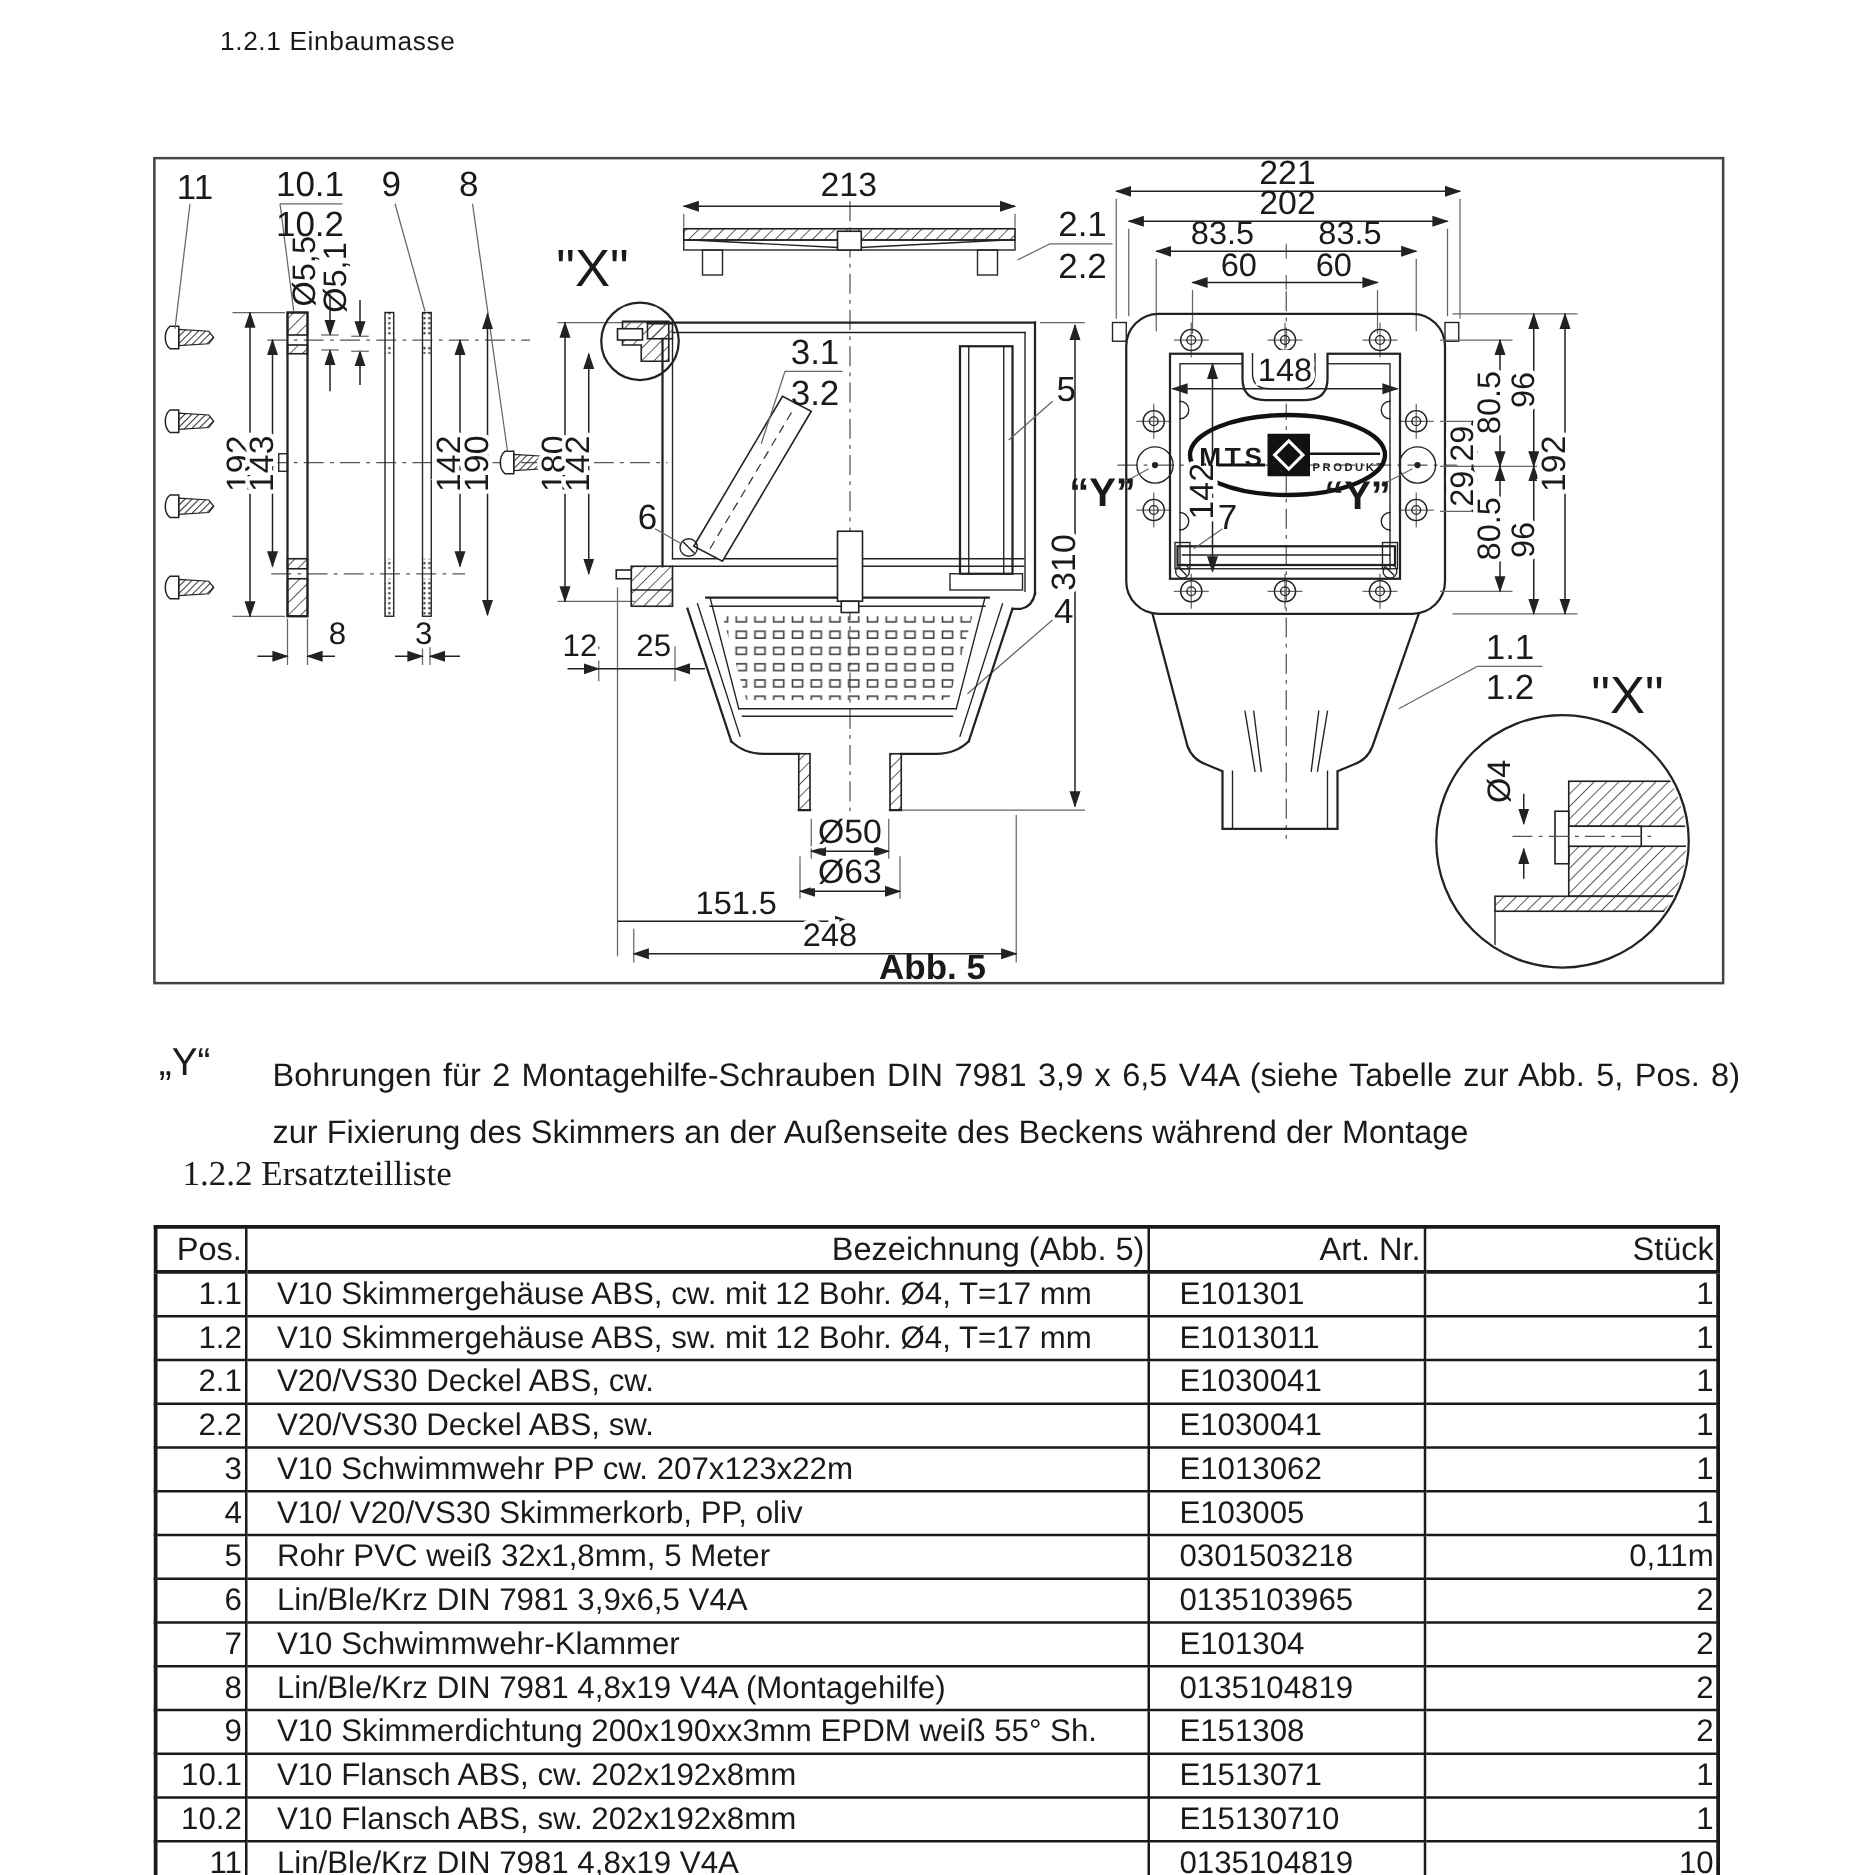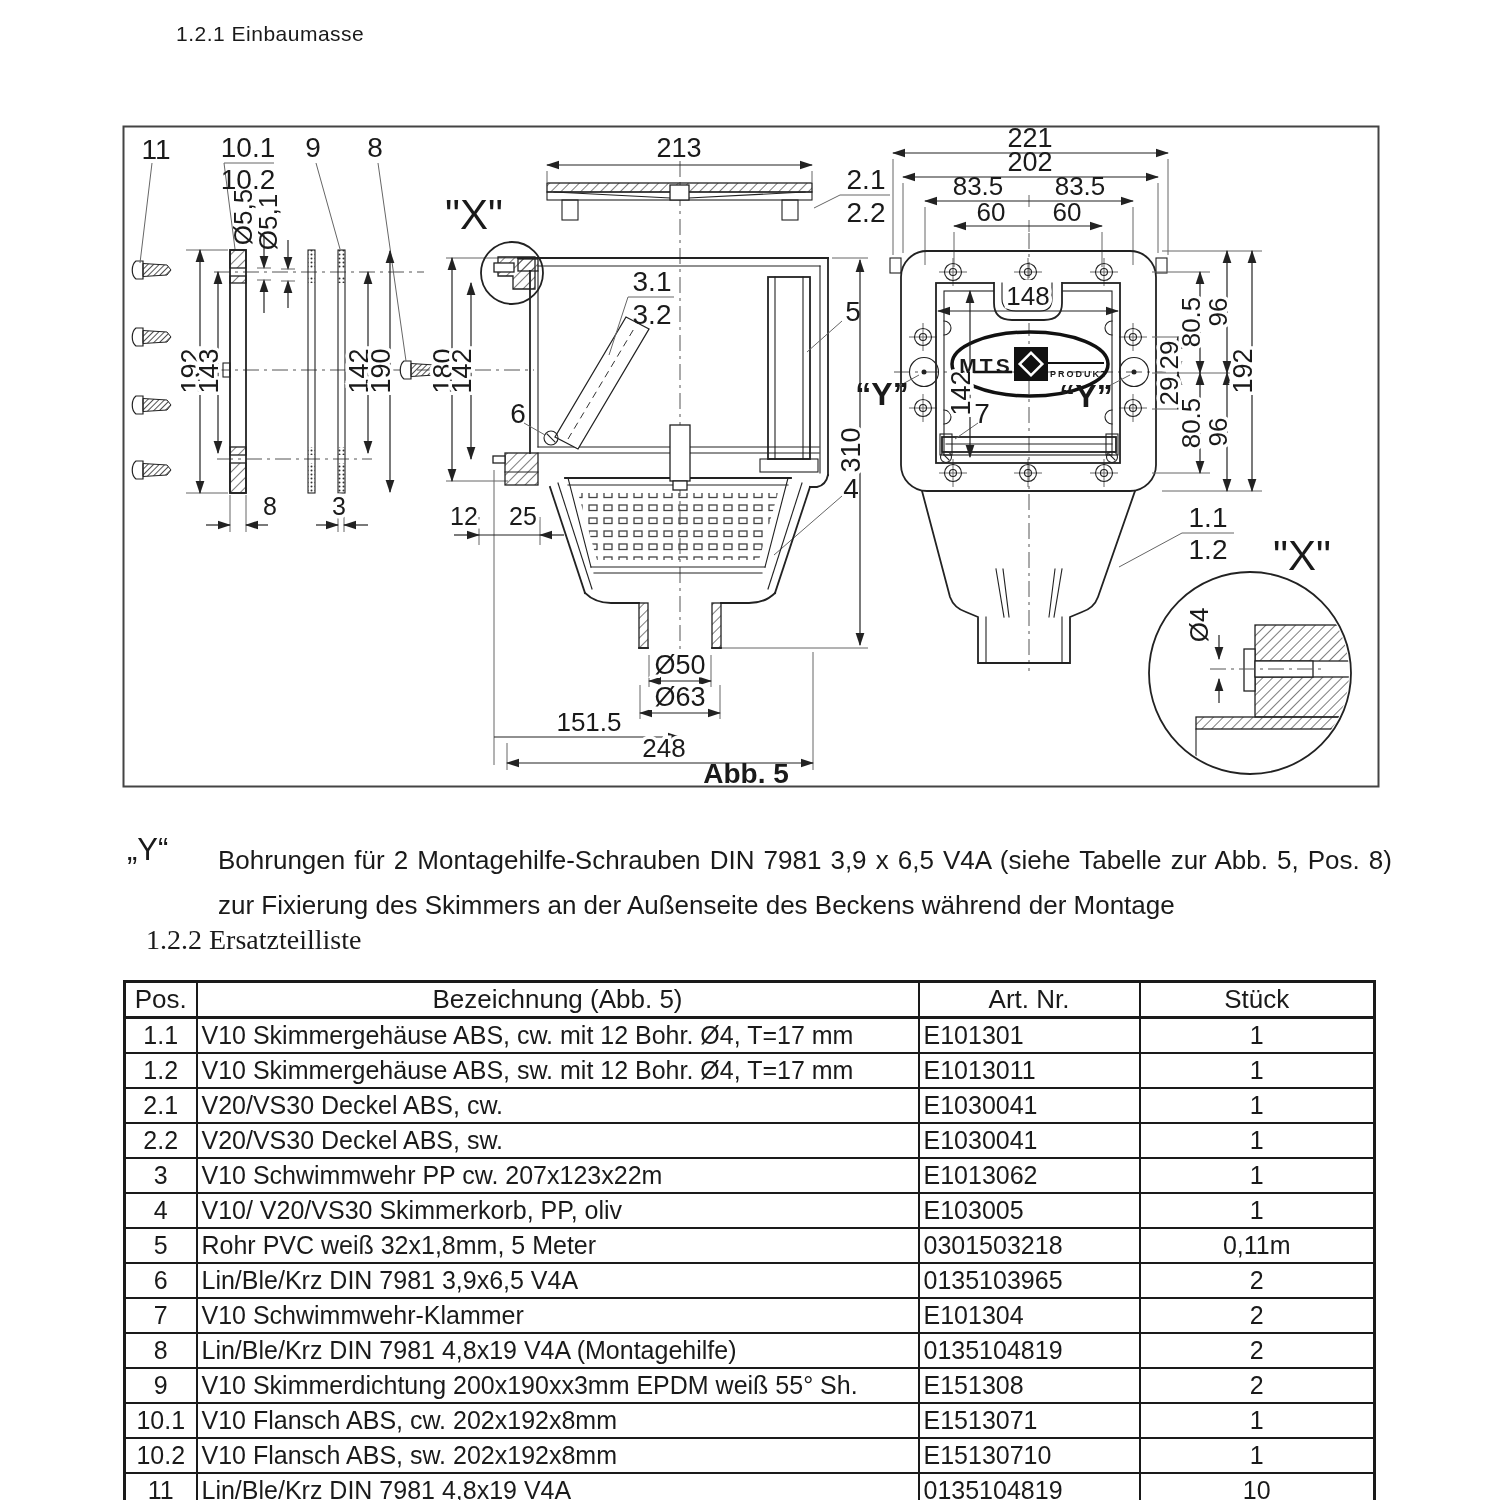--- a/index.html
+++ b/index.html
@@ -19,24 +19,24 @@
   .tl{stroke:#666;stroke-width:1;fill:none;}
   .dim{stroke:#222;stroke-width:1.2;fill:none;}
   .cl{stroke:#555;stroke-width:1;fill:none;stroke-dasharray:16 5 3 5;}
   .dsh{stroke:#333;stroke-width:1;fill:none;stroke-dasharray:7 5;}
   .hatchf{fill:url(#ha);stroke:#222;stroke-width:1.3;}
   .white{fill:#fff;stroke:#222;stroke-width:1.3;}
   .whiteN{fill:#fff;stroke:none;}
   .ov{stroke:#111;stroke-width:3.5;fill:none;}
   
   #parts{position:absolute;left:123px;top:980px;border-collapse:collapse;table-layout:fixed;font-size:25px;}
-  #parts th,#parts td{border:2px solid #1a1a1a;height:33px;padding:0 4px;white-space:nowrap;overflow:hidden;}
+  #parts th,#parts td{border:2px solid #1a1a1a;height:33px;padding:0 24px;white-space:nowrap;overflow:hidden;}
   #parts{border:3px solid #1a1a1a;}
   #parts th{font-size:26px;font-weight:400;border-bottom:3px solid #1a1a1a;}
-  #parts .c{text-align:center;padding:0 2px;margin-left:48px;}
+  #parts .c{text-align:right;padding:0 2px;margin-left:48px;}
   #parts .l{text-align:left;}
   #parts col.pos{width:72px}#parts col.bez{width:722px}#parts col.art{width:221px}#parts col.stk{width:235px}
 </style>
 </head>
 <body>
 
 <div class="abs" id="title1">1.2.1 Einbaumasse</div>
 
 <div class="abs" id="drawing">
 <svg width="1258" height="664" viewBox="0 0 1258 664">

